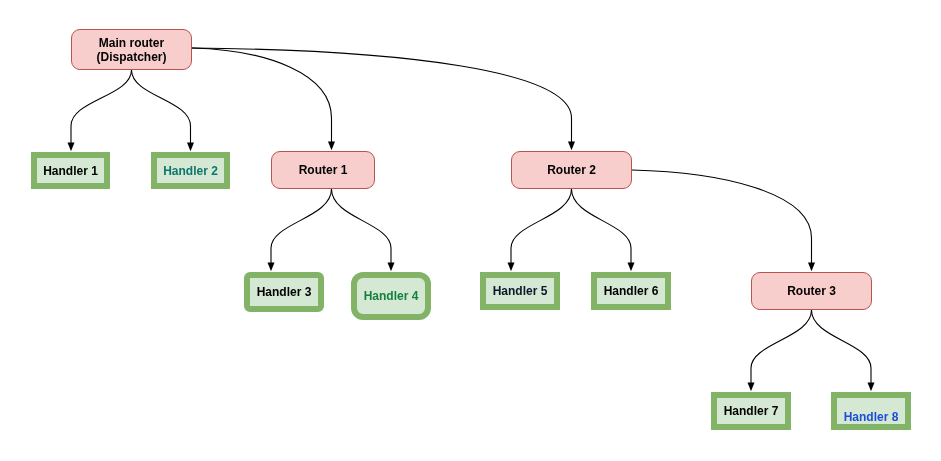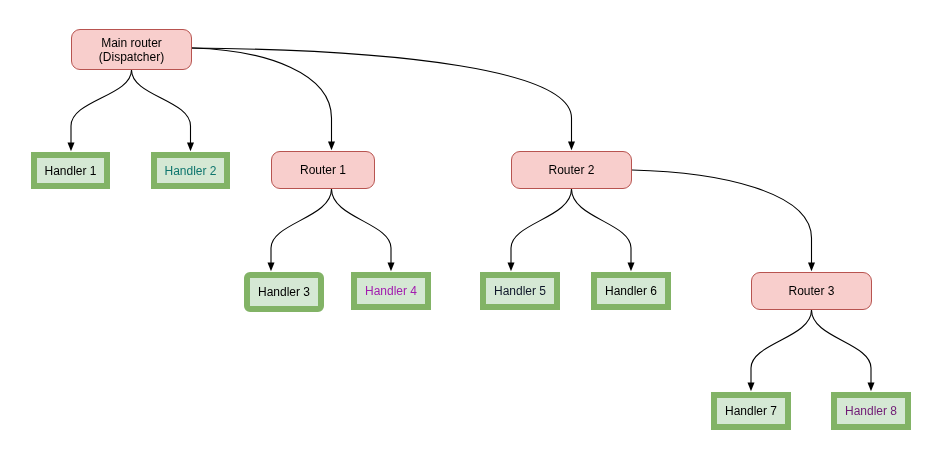--- a/index.html
+++ b/index.html
@@ -28,20 +28,21 @@
     box-sizing: border-box;
     display: flex;
     align-items: center;
     justify-content: center;
     text-align: center;
     font-size: 12px;
     line-height: 14px;
     color: #000000;
     white-space: pre-line;
     cursor: default;
+    font-weight: bold;
   }
   .node-router {
     background: #f8cecc;
     border: 1px solid #b85450;
     border-radius: 9px;
   }
   .node-handler {
     background: #d5e8d4;
     border: 6px solid #8b5cf6;
     border-radius: 0;
@@ -74,21 +75,21 @@
   </svg>
 
   <div id="nodes-group">
       <div class="node node-router" style="left: 71px; top: 29px; width: 121px; height: 41px; background: rgb(248, 206, 204); border-color: rgb(184, 84, 80); color: rgb(0, 0, 0);"><span>Main router
 (Dispatcher)</span></div>
       <div class="node node-handler" style="left: 31px; top: 152px; width: 79px; height: 37px; background: rgb(213, 232, 212); border-color: rgb(130, 179, 102); color: rgb(0, 0, 0);"><span>Handler 1</span></div>
       <div class="node node-handler" style="left: 151px; top: 152px; width: 79px; height: 37px; background: rgb(213, 232, 212); border-color: rgb(130, 179, 102); color: #0f766e;"><span>Handler 2</span></div>
       <div class="node node-router" style="left: 271px; top: 151px; width: 104px; height: 38px; background: rgb(248, 206, 204); border-color: rgb(184, 84, 80); color: rgb(0, 0, 0);"><span>Router 1</span></div>
       <div class="node node-router" style="left: 511px; top: 151px; width: 121px; height: 38px; background: rgb(248, 206, 204); border-color: rgb(184, 84, 80); color: rgb(0, 0, 0);"><span>Router 2</span></div>
       <div class="node node-handler" style="left: 244px; top: 272px; width: 80px; height: 40px; background: rgb(213, 232, 212); border-color: rgb(130, 179, 102); color: rgb(0, 0, 0); border-radius: 6px;"><span>Handler 3</span></div>
-      <div class="node node-handler" style="left: 351px; top: 272px; width: 80px; height: 38px; background: rgb(213, 232, 212); border-color: rgb(130, 179, 102); color: #a21caf;"><span>Handler 4</span></div>
+      <div class="node node-handler" style="left: 351px; top: 272px; width: 80px; height: 48px; background: rgb(213, 232, 212); border-color: rgb(130, 179, 102); color: #15803d; border-radius: 12px;"><span>Handler 4</span></div>
       <div class="node node-handler" style="left: 480px; top: 272px; width: 80px; height: 38px; background: rgb(213, 232, 212); border-color: rgb(130, 179, 102); color: #0f172a; align-items: center;"><span>Handler 5</span></div>
       <div class="node node-handler" style="left: 591px; top: 272px; width: 80px; height: 38px; background: rgb(213, 232, 212); border-color: rgb(130, 179, 102); color: rgb(0, 0, 0);"><span>Handler 6</span></div>
       <div class="node node-router" style="left: 751px; top: 272px; width: 121px; height: 38px; background: rgb(248, 206, 204); border-color: rgb(184, 84, 80); color: rgb(0, 0, 0);"><span>Router 3</span></div>
       <div class="node node-handler" style="left: 711px; top: 392px; width: 80px; height: 38px; background: rgb(213, 232, 212); border-color: rgb(130, 179, 102); color: rgb(0, 0, 0);"><span>Handler 7</span></div>
-      <div class="node node-handler" style="left: 831px; top: 392px; width: 80px; height: 38px; background: rgb(213, 232, 212); border-color: rgb(130, 179, 102); color: #701a75;"><span>Handler 8</span></div>
+      <div class="node node-handler" style="left: 831px; top: 392px; width: 80px; height: 38px; background: rgb(213, 232, 212); border-color: rgb(130, 179, 102); color: #1d4ed8; align-items: flex-end;"><span>Handler 8</span></div>
     </div>
 
 </div>
 
 </body></html>

